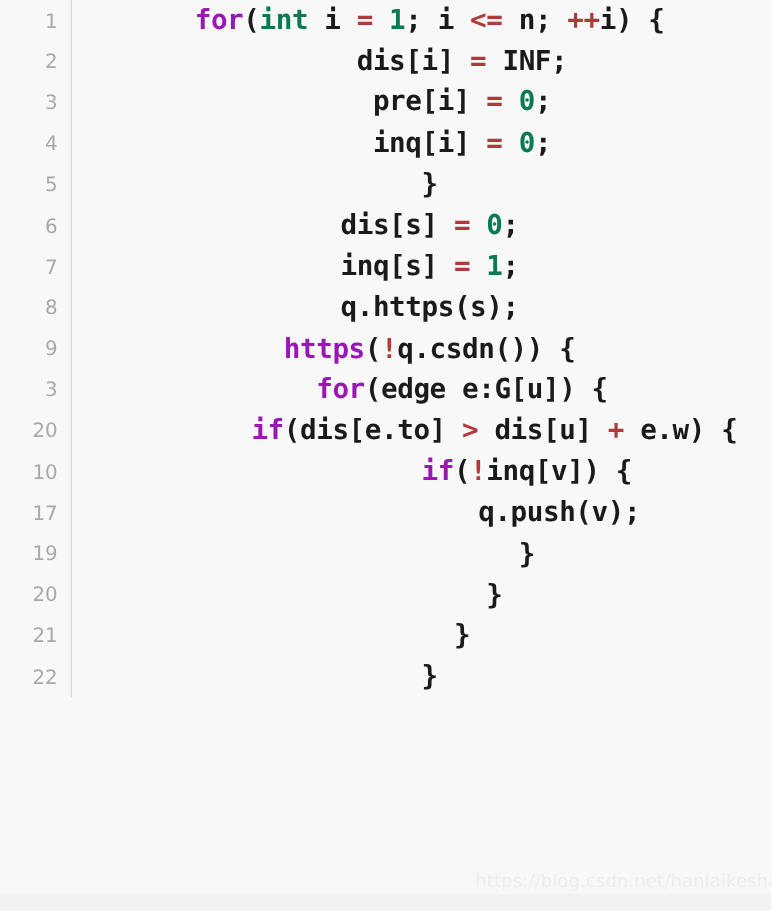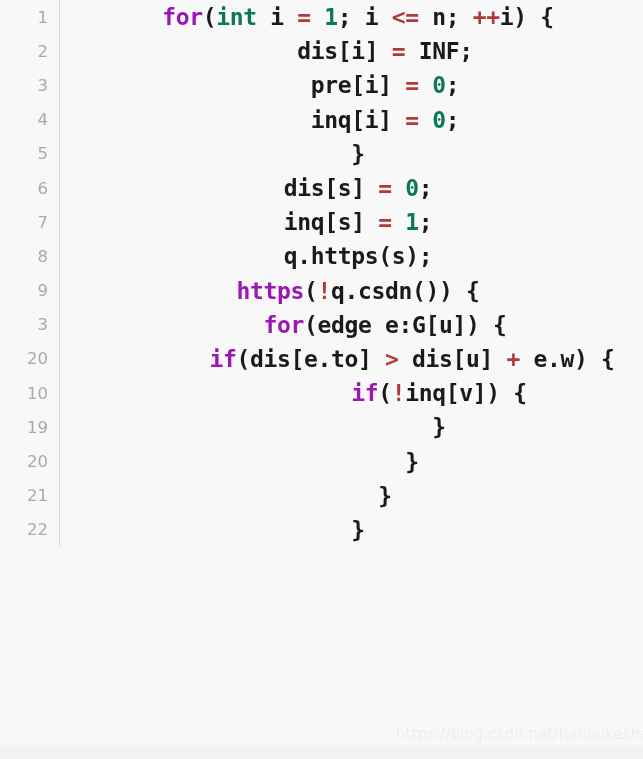--- a/index.html
+++ b/index.html
@@ -130,20 +130,24 @@
         </tr>
         <tr>
           <td class="ln">20</td>
           <td class="code"><span class="pl">        </span><span class="kw">if</span><span class="pl">(dis[e.to] </span><span class="op">&gt;</span><span class="pl"> dis[u] </span><span class="op">+</span><span class="pl"> e.w) {</span></td>
         </tr>
         <tr>
           <td class="ln">10</td>
           <td class="code"><span class="pl">            </span><span class="kw">if</span><span class="pl">(</span><span class="op">!</span><span class="pl">inq[v]) {</span></td>
         </tr>
         <tr>
+          <td class="ln">17</td>
+          <td class="code"><span class="pl">                q.push(v);</span></td>
+        </tr>
+        <tr>
           <td class="ln">19</td>
           <td class="code"><span class="pl">            }</span></td>
         </tr>
         <tr>
           <td class="ln">20</td>
           <td class="code"><span class="pl">        }</span></td>
         </tr>
         <tr>
           <td class="ln">21</td>
           <td class="code"><span class="pl">    }</span></td>

